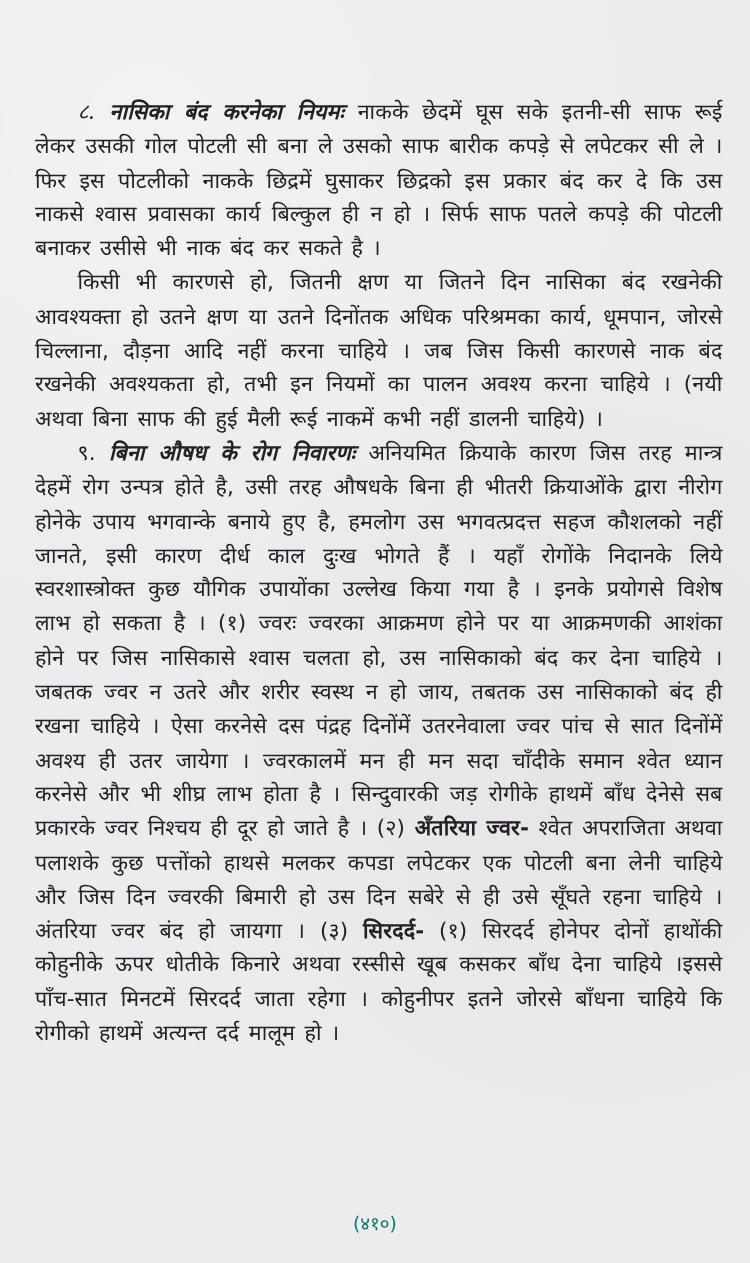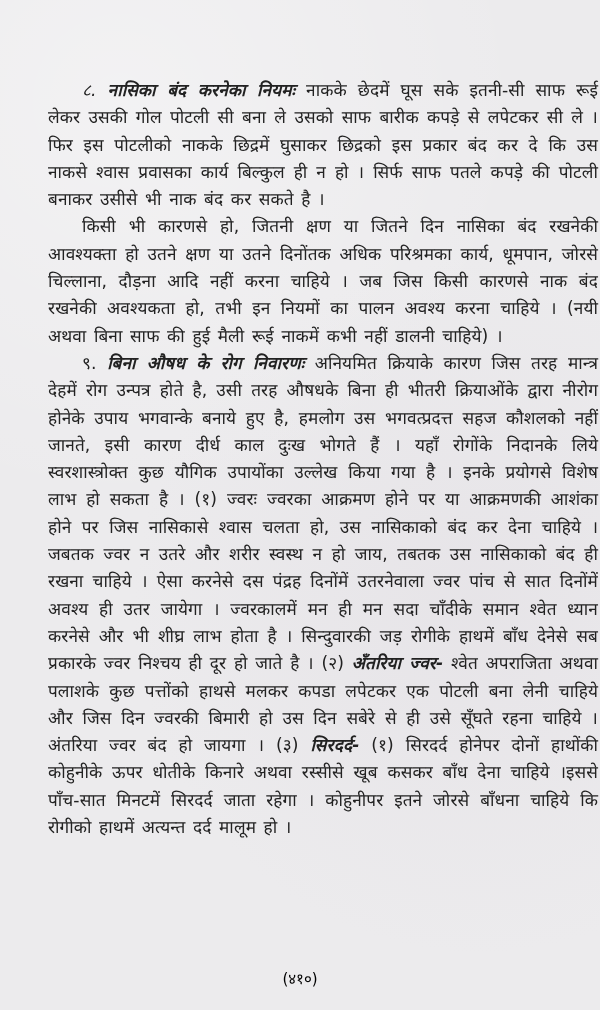--- a/index.html
+++ b/index.html
@@ -7,35 +7,35 @@
     width:600px; height:1010px; overflow:hidden;
     background:#ecebed;
     background-image:
       radial-gradient(circle at 20% 10%, rgba(255,255,255,0.35), transparent 40%),
       radial-gradient(circle at 80% 60%, rgba(220,215,222,0.35), transparent 45%);
     font-family:"DejaVu Sans", sans-serif;
     color:#222;
     position:relative;
   }
   .page {
-    position:absolute; left:28px; top:77px; width:550px;margin-left:20px;
+    position:absolute; left:28px; top:77px; width:550px;
   }
   .para {
     margin:0; font-size:17.2px; line-height:27.3px;
     text-align:justify; text-align-last:left;
     letter-spacing:0.1px; word-spacing:2px;
   }
   .indent { text-indent:34px; }
   .heading { font-style:italic; font-weight:bold; }
   .num { font-style:italic; }
   .bold { font-weight:normal; }
-  .ital-bold { font-style:italic; font-weight:bold; }
+  .ital-bold { font-weight:bold; }
   .footer {
     position:absolute; top:968px; left:0; width:600px;
-    text-align:center; font-size:15px; color:#000000;
+    text-align:center; font-size:15px; color:#0f766e;
   }
 </style>
 </head>
 <body>
 
 <div class="page">
   <p class="para indent">
     <span class="num">८.</span>
     <span class="heading">नासिका बंद करनेका नियमः</span><span> नाकके छेदमें घूस सके इतनी-सी साफ रूई लेकर उसकी गोल पोटली सी बना ले उसको साफ बारीक कपड़े से लपेटकर सी ले । फिर इस पोटलीको नाकके छिद्रमें घुसाकर छिद्रको इस प्रकार बंद कर दे कि उस नाकसे श्वास प्रवासका कार्य बिल्कुल ही न हो । सिर्फ साफ पतले कपड़े की पोटली बनाकर उसीसे भी नाक बंद कर सकते है ।</span>
   </p>

